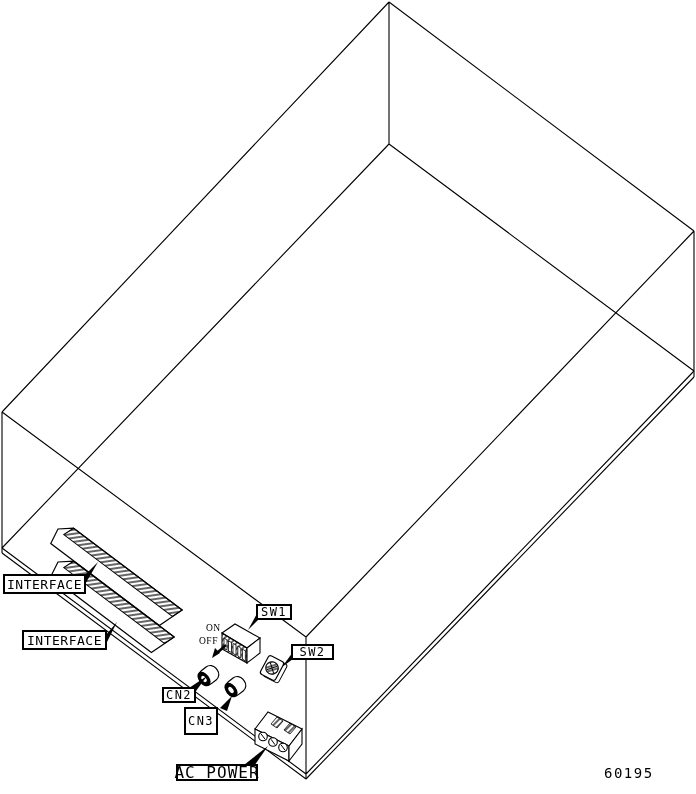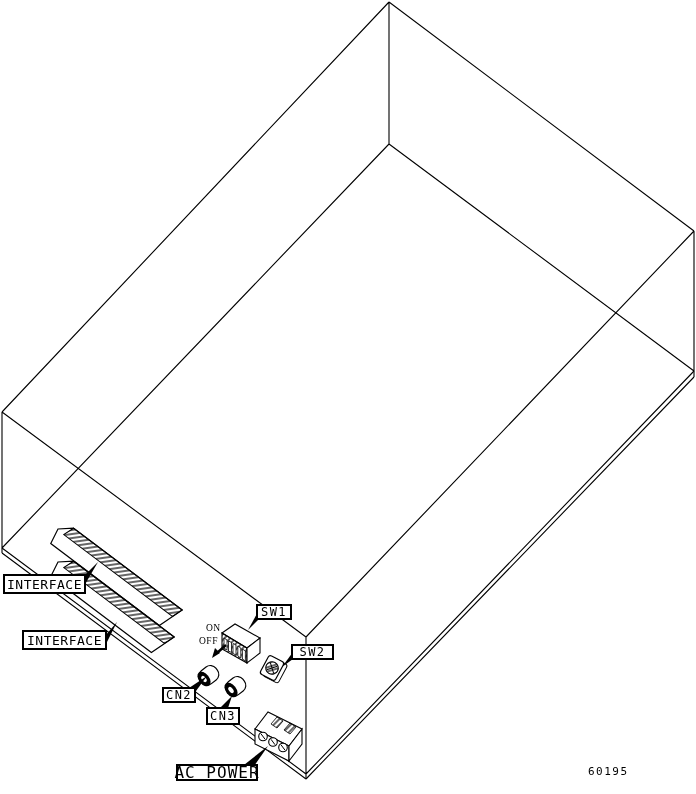--- a/index.html
+++ b/index.html
@@ -23,21 +23,21 @@
     z-index:5;
   }
   .callout.big{font-size:13px;letter-spacing:0.5px;}
   .callout.small{font-size:12px;letter-spacing:1.5px;}
   .callout.med{font-size:16px;letter-spacing:1px;}
   .freetext{
     position:absolute;color:#000;z-index:4;white-space:nowrap;
     font-family:"DejaVu Sans Mono","Liberation Mono",monospace;
   }
   .onoff{font-size:9.5px;letter-spacing:0.5px;}
-  .fignum{font-size:11px;letter-spacing:1.5px;}
+  .fignum{font-size:14px;letter-spacing:1.5px;margin-left:16px;}
 </style>
 </head>
 <body>
 
 <div class="stage">
 
   <svg width="696" height="794" viewBox="0 0 696 794">
     <defs>
       <pattern id="hatch" width="4" height="4" patternUnits="userSpaceOnUse" patternTransform="rotate(45)">
         <line x1="2" y1="0" x2="2" y2="4" stroke="#000" stroke-width="1.2"></line>
@@ -139,21 +139,21 @@
   </div>
 
   <div class="callout small" style="left:291px;top:644px;width:43px;height:16px;">
     <span>SW2</span>
   </div>
 
   <div class="callout small" style="left:162px;top:687px;width:34px;height:16px;">
     <span>CN2</span>
   </div>
 
-  <div class="callout small" style="left:206px;top:707px;width:34px;height:18px;">
+  <div class="callout small" style="left:184px;top:707px;width:34px;height:28px;">
     <span>CN3</span>
   </div>
 
   <div class="callout med" style="left:176px;top:764px;width:82px;height:17px;">
     <span>AC POWER</span>
   </div>
 
   <span class="freetext onoff" style="left:206px;top:623px;font-family:Liberation Serif, serif;">ON</span>
   <span class="freetext onoff" style="left:199px;top:636px;font-family:Liberation Serif, serif;">OFF</span>
   <span class="freetext fignum" style="left:588px;top:765px;">60195</span>

